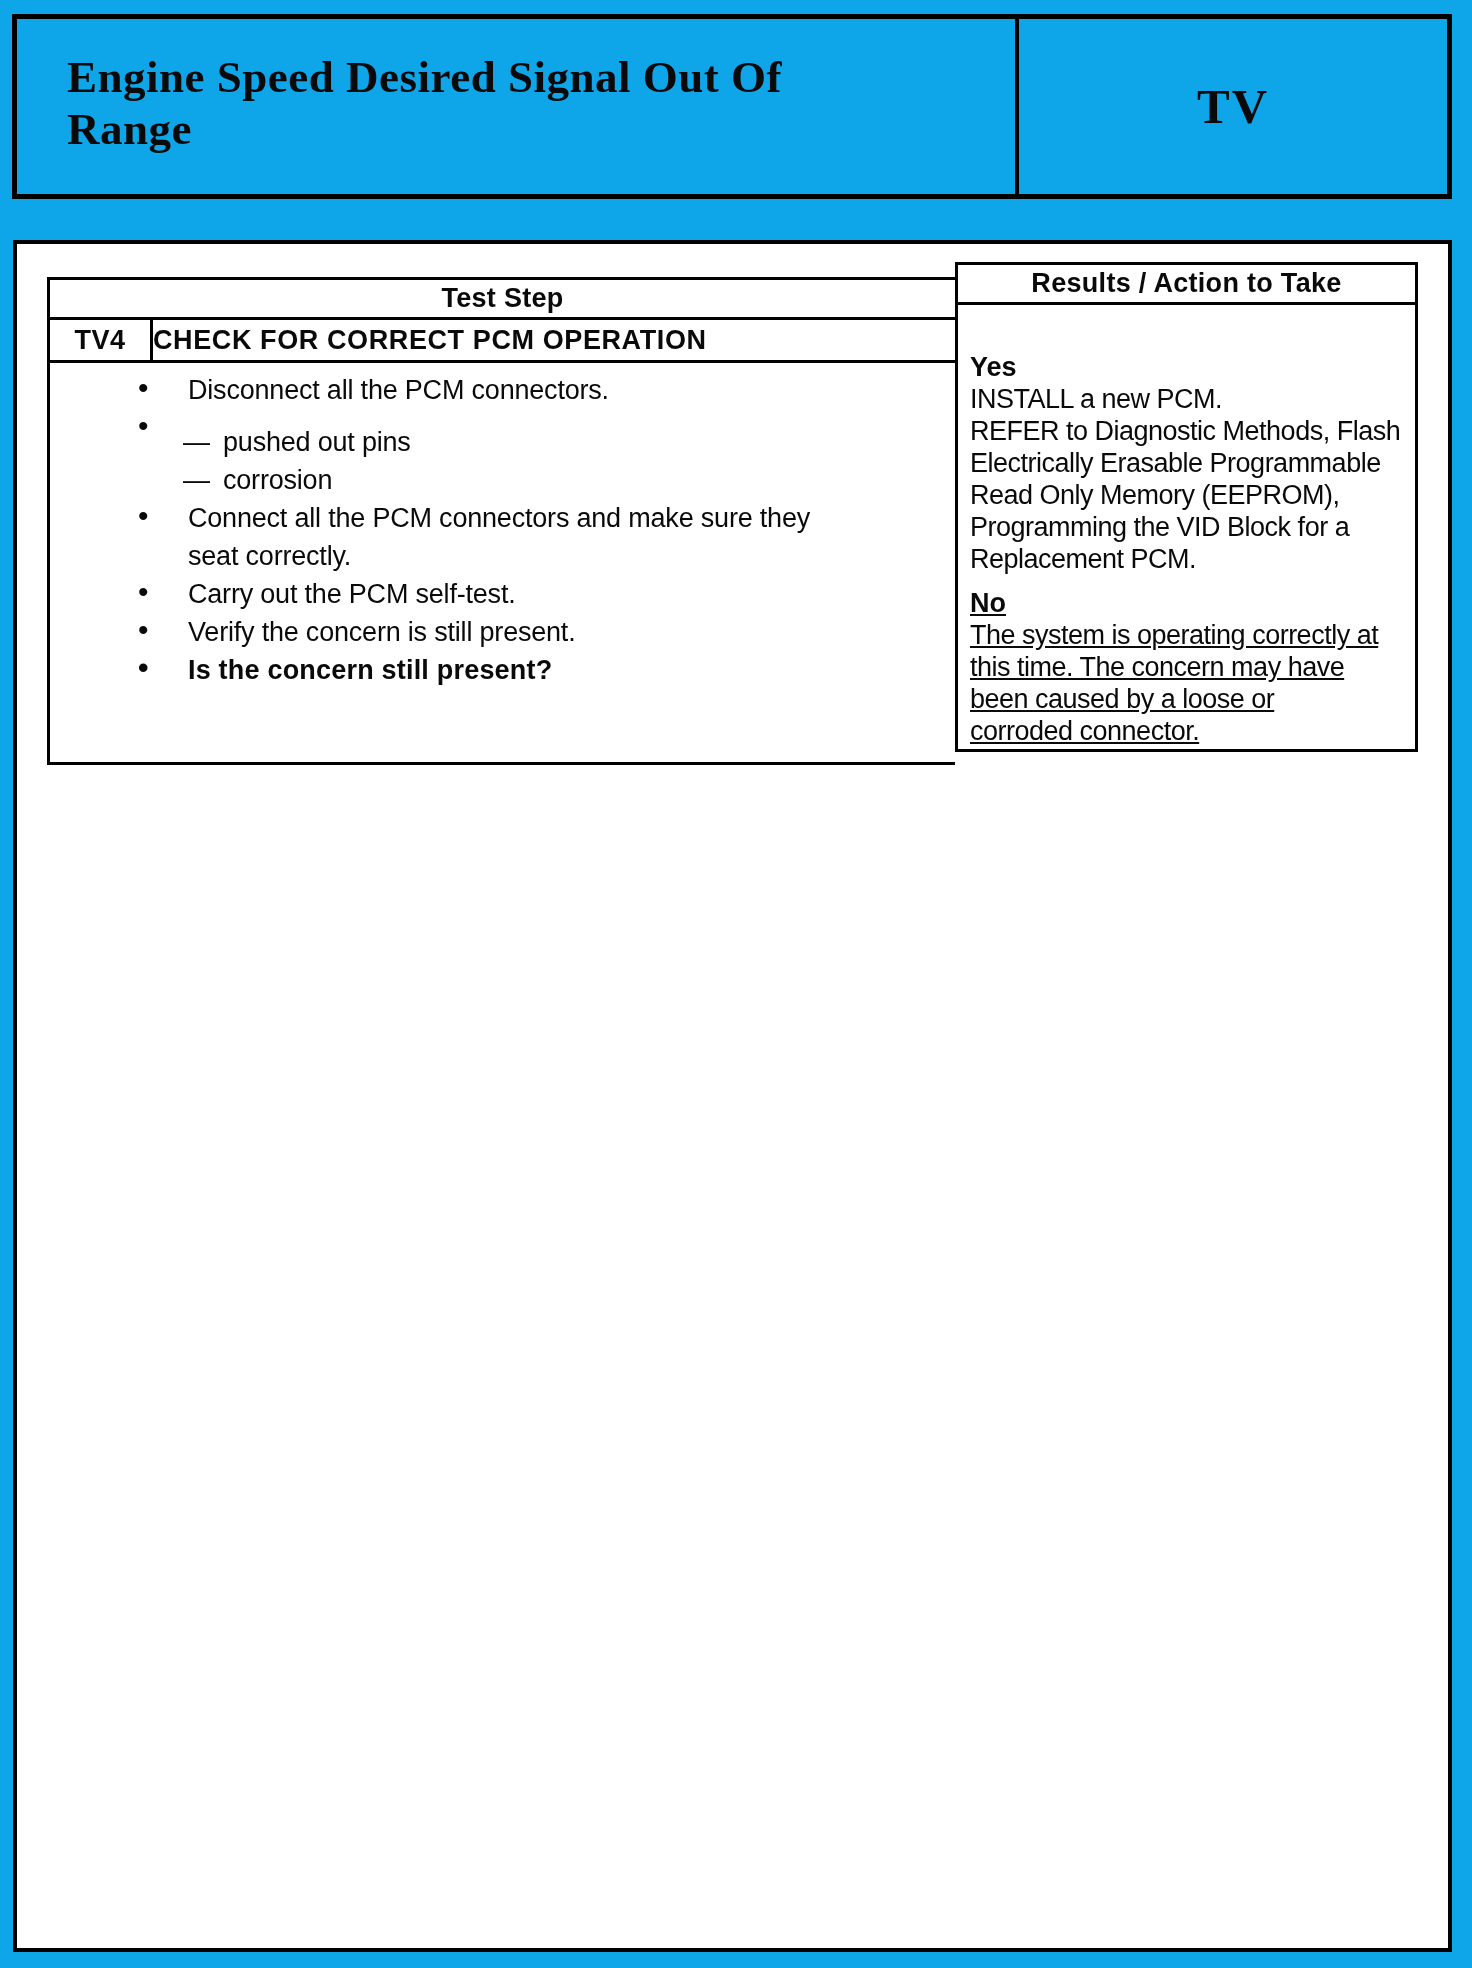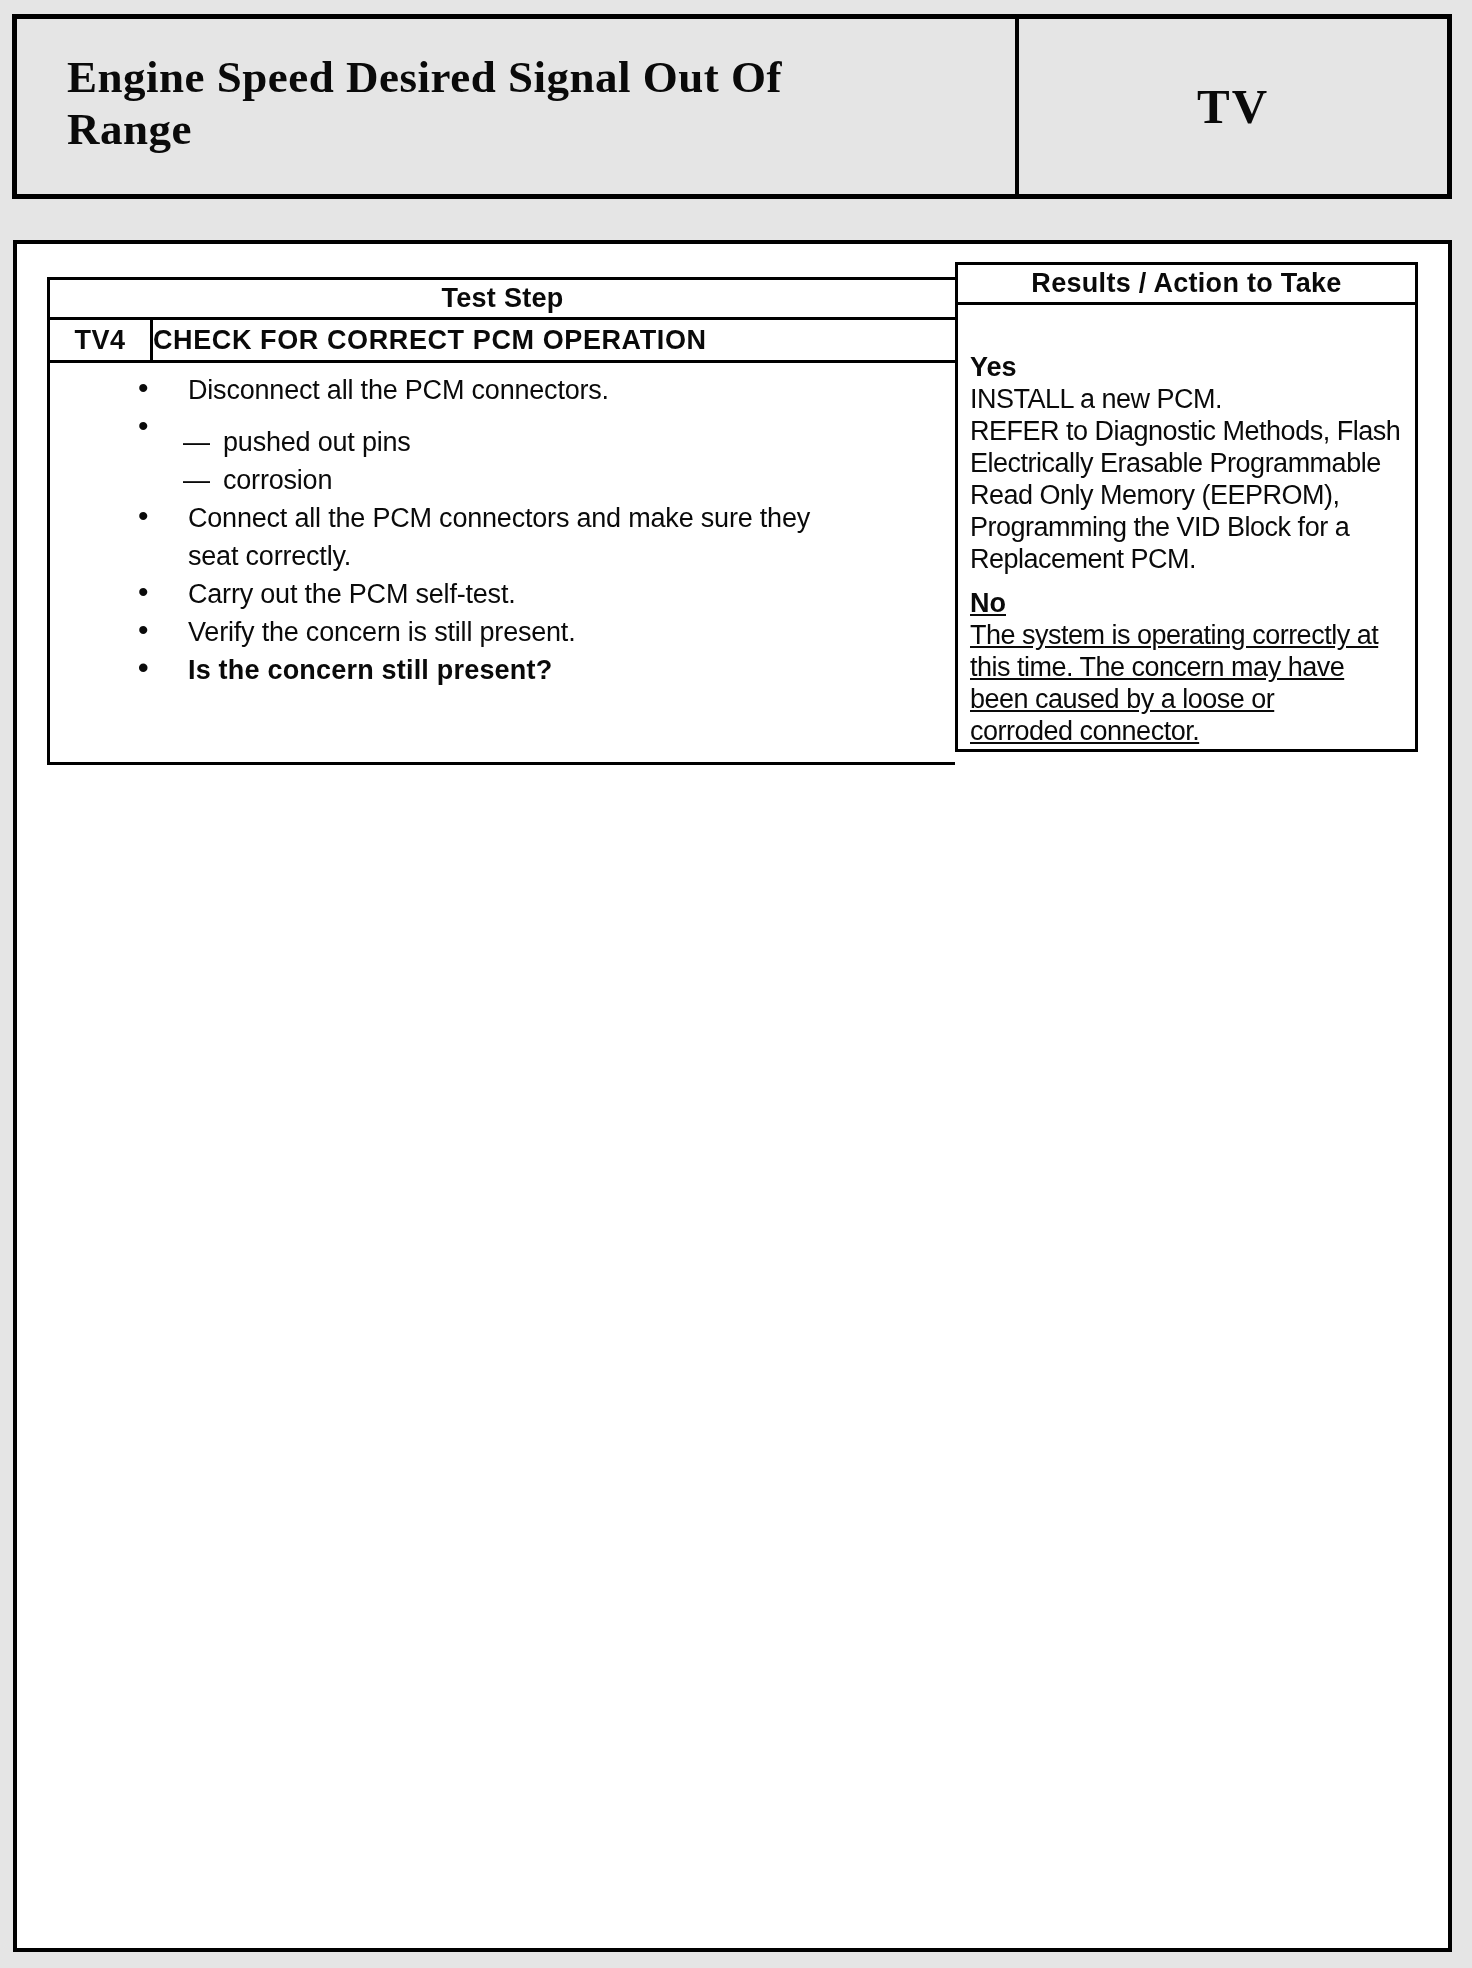--- a/index.html
+++ b/index.html
@@ -1,20 +1,20 @@
 <!DOCTYPE html>
 <html><head>
 <meta charset="utf-8">
 <style>
   * { margin:0; padding:0; box-sizing:border-box; }
   html,body { background:#ffffff; }
   .page {
     position:relative;
     width:1472px; height:1968px;
-    background:#e5e5e5;
+    background:#0ea5e9;
     color:#0a0a0a;
     font-family:"Liberation Sans", sans-serif;
     overflow:hidden;
   }
 
   
   .title-box {
     position:absolute; left:12px; top:14px;
     width:1440px; height:185px;
     border:5px solid #000;

